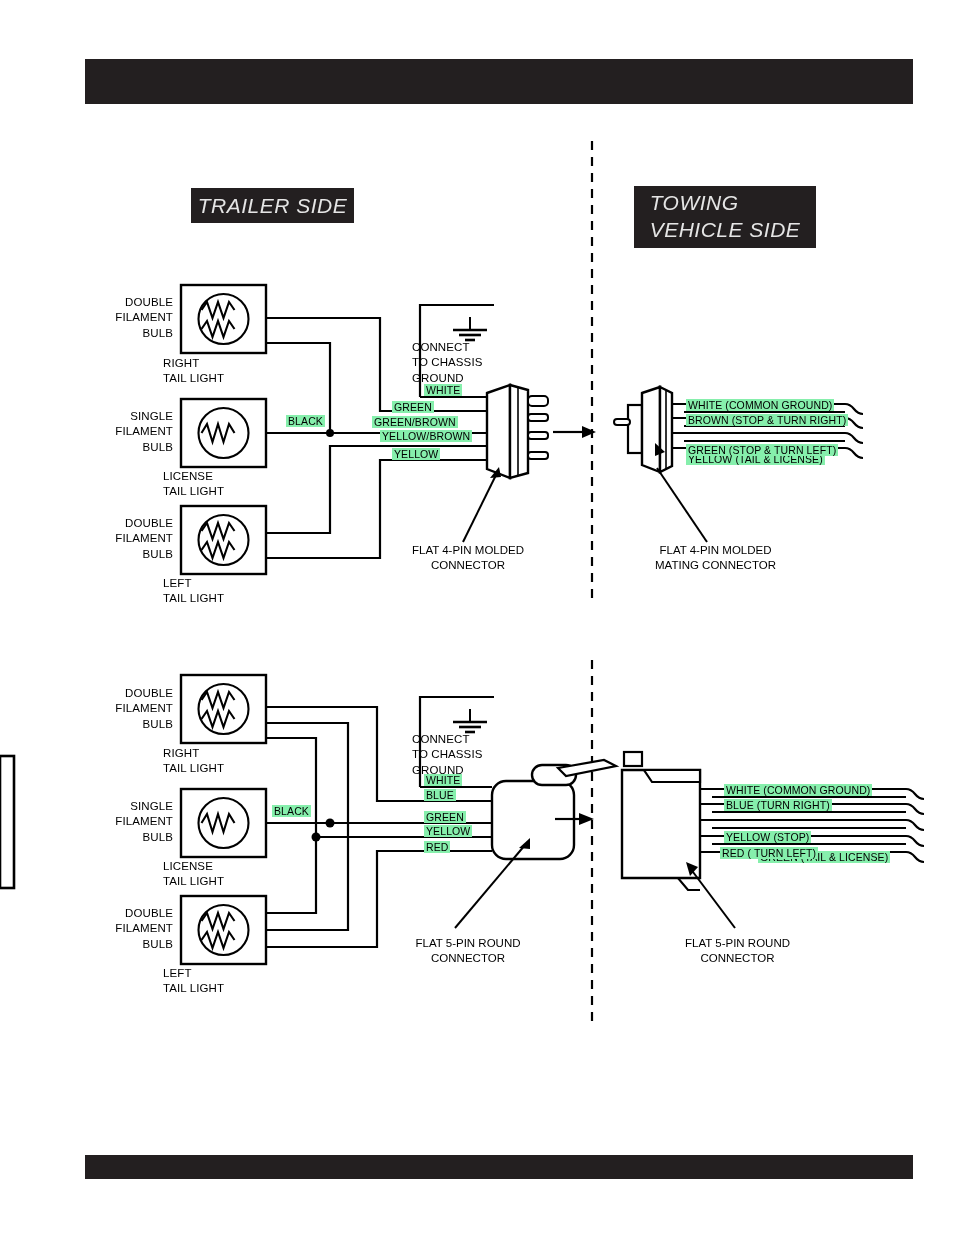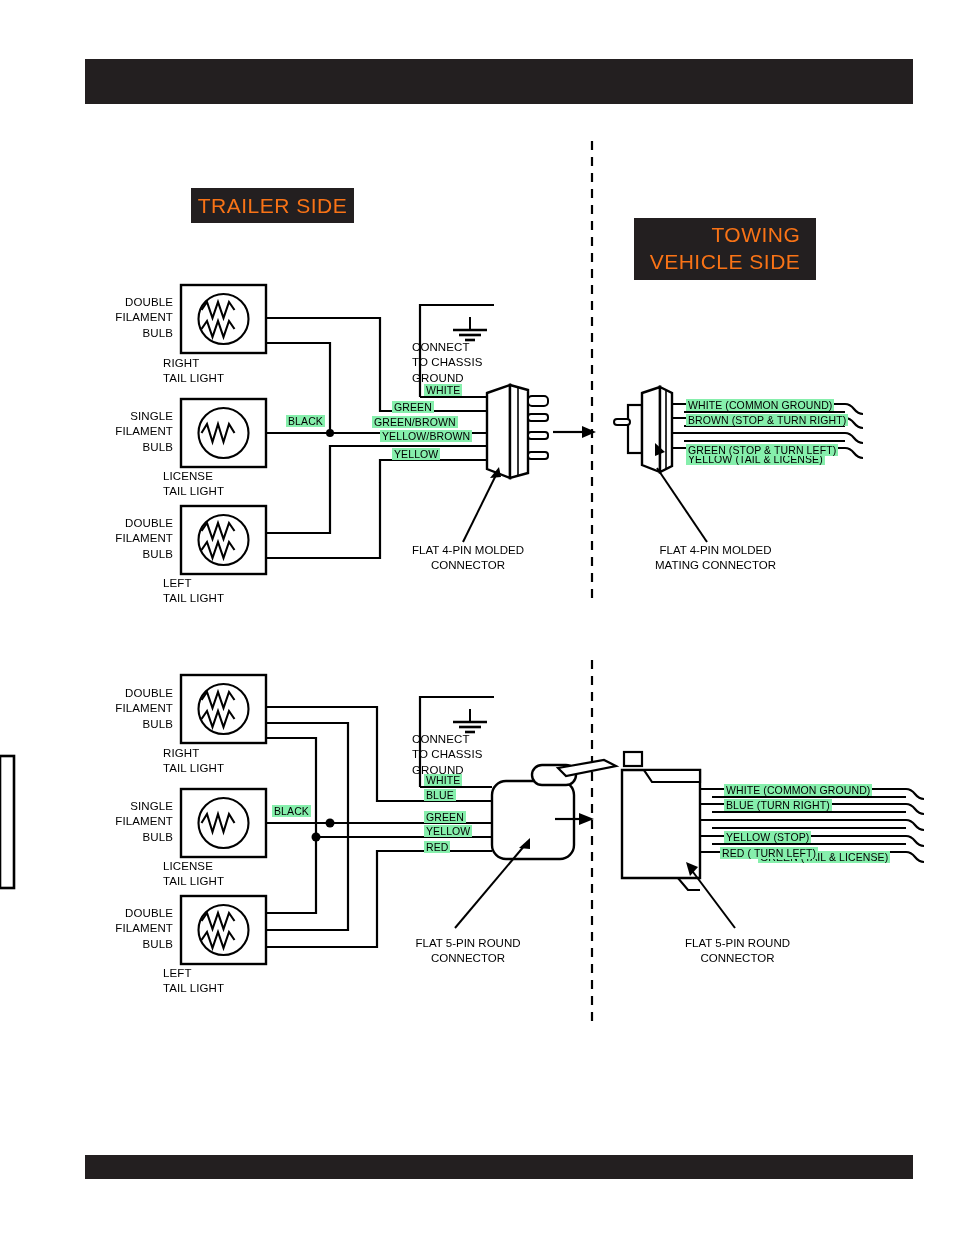--- a/index.html
+++ b/index.html
@@ -3,25 +3,25 @@
 <meta charset="utf-8">
 <style>
   html,body{margin:0;padding:0;background:#ffffff;}
   body{width:954px;height:1235px;position:relative;
        font-family:"Liberation Sans","DejaVu Sans",sans-serif;color:#000;}
   .page{position:absolute;inset:0;}
   .bar{position:absolute;background:#231f20;}
   .top-bar{left:85px;top:59px;width:828px;height:45px;}
   .bottom-bar{left:85px;top:1155px;width:828px;height:24px;}
 
-  .title-box{position:absolute;background:#231f20;color:#f97316;
+  .title-box{position:absolute;background:#231f20;color:#e5e5e5;
              display:flex;align-items:center;justify-content:center;
-             text-align:right;letter-spacing:.5px;}
+             text-align:left;letter-spacing:.5px;font-style:italic;}
   #title-trailer{left:191px;top:188px;width:163px;height:35px;font-size:21px;}
-  #title-towing{left:634px;top:186px;width:182px;height:62px;font-size:21px;line-height:1.28;margin-top:32px;}
+  #title-towing{left:634px;top:186px;width:182px;height:62px;font-size:21px;line-height:1.28;}
 
   .lbl{position:absolute;font-size:11.5px;line-height:1.33;letter-spacing:.1px;
        white-space:pre;}
   .lbl.c{text-align:left;}
   .lbl.r{text-align:right;}
   .wlbl{position:absolute;font-size:10.5px;letter-spacing:.1px;white-space:pre;
         background:#86efac;padding:0 2px;}
   .cap{position:absolute;font-size:11.5px;line-height:1.3;text-align:center;
        white-space:pre;}
   svg{position:absolute;left:0;top:0;overflow:visible;}

